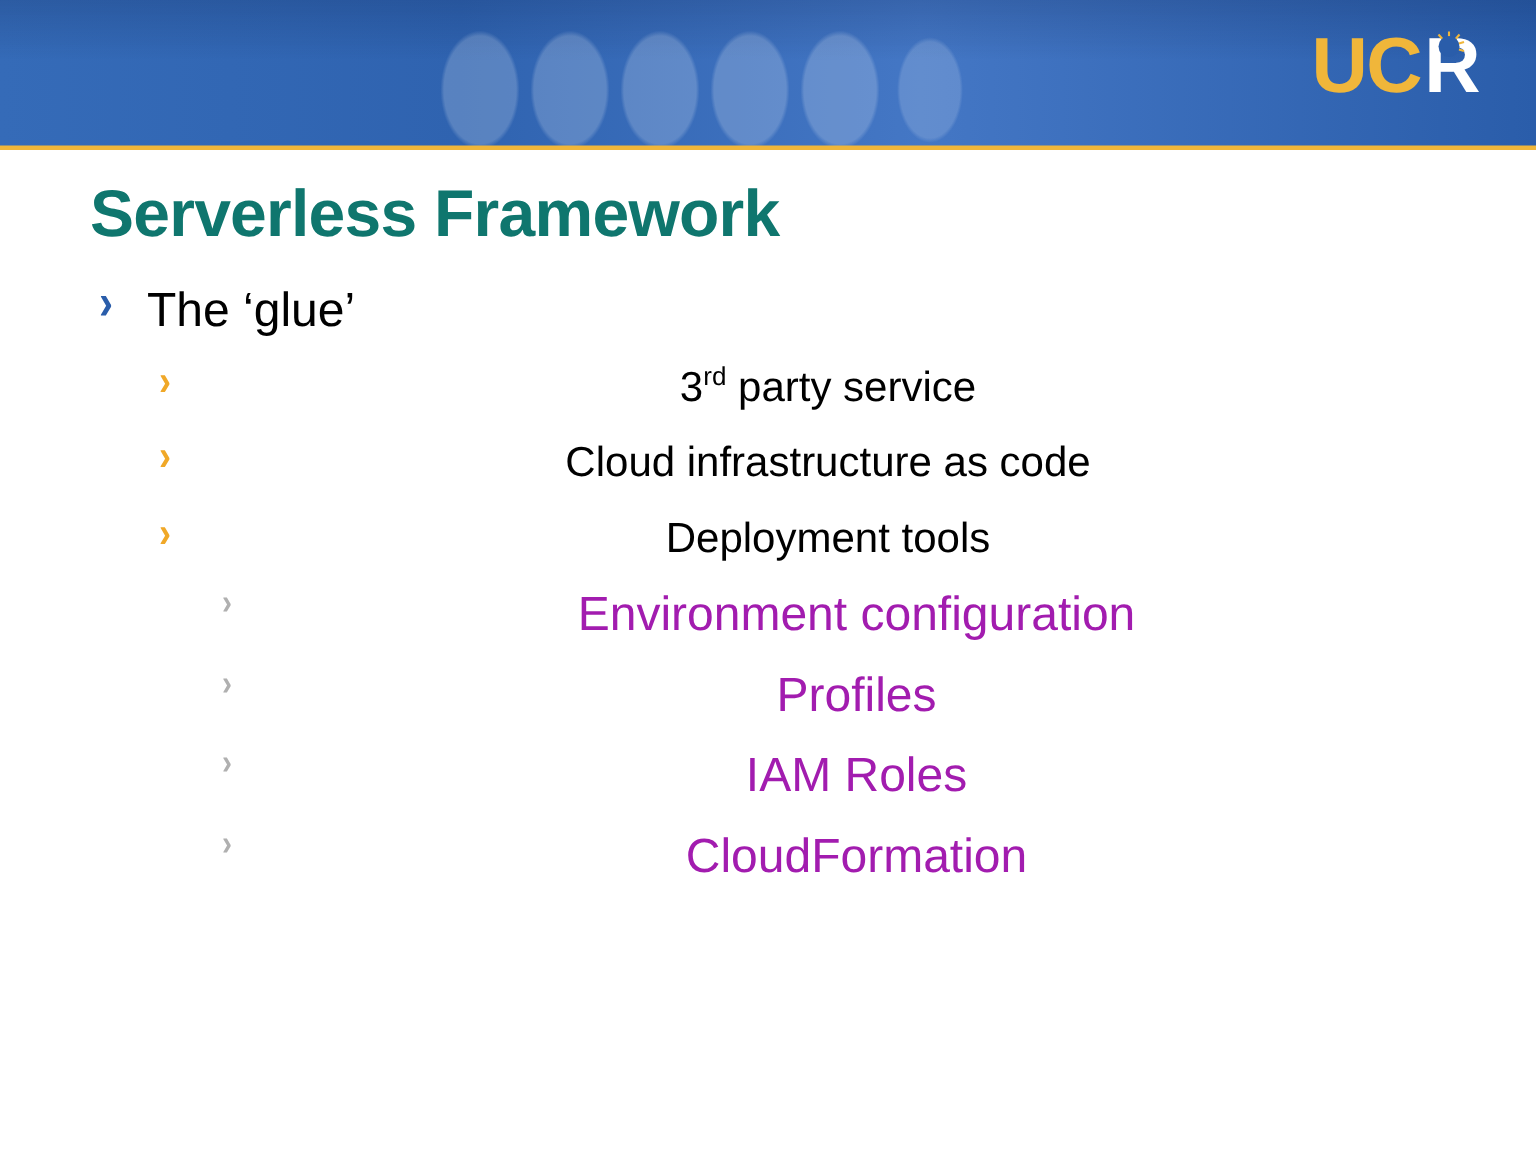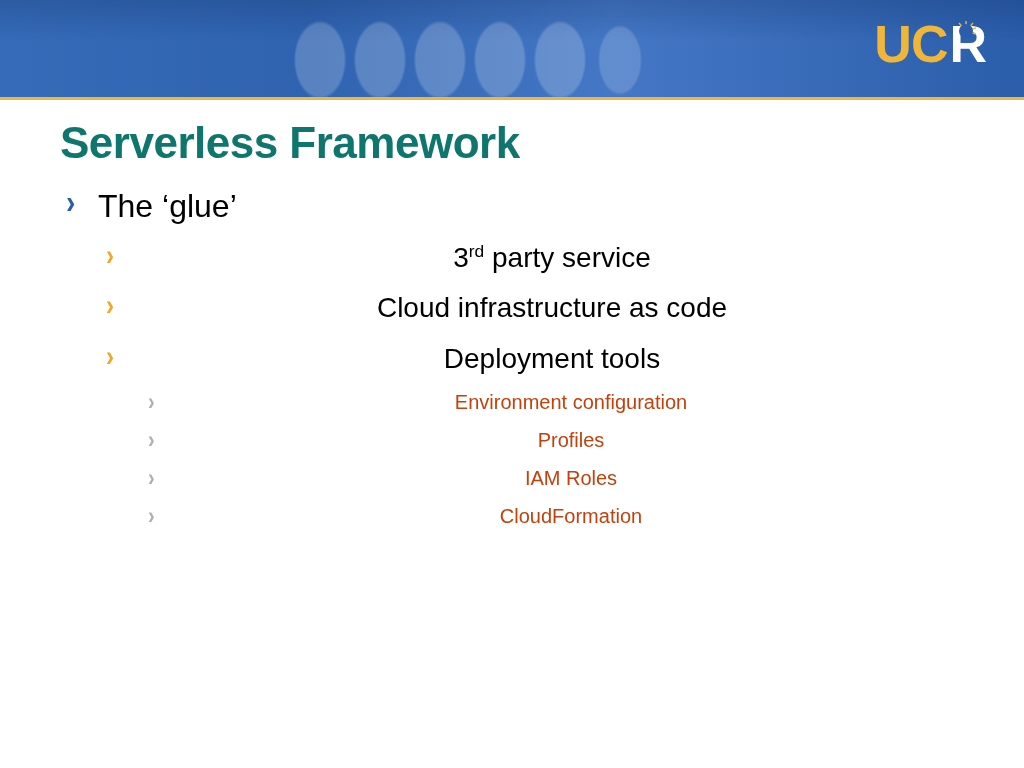--- a/index.html
+++ b/index.html
@@ -122,22 +122,22 @@
       top: -1px;
       color: #f0a828;
       font-weight: 900;
       font-size: 24px;
       transform: scaleY(1.2);
     }
     .lvl3 { list-style: none; margin-top: 12px; }
     .lvl3 > li {
       position: relative;
       padding-left: 36px;
-      font-size: 20px;
-      color: #c2410c;
+      font-size: 32px;
+      color: #a21caf;
       margin-bottom: 12px;
       line-height: 1.3;
       margin-left: 2px;
     }
     .lvl3 > li::before {
       content: "›";
       position: absolute;
       left: 8px;
       top: 0px;
       color: #b0b0b0;

